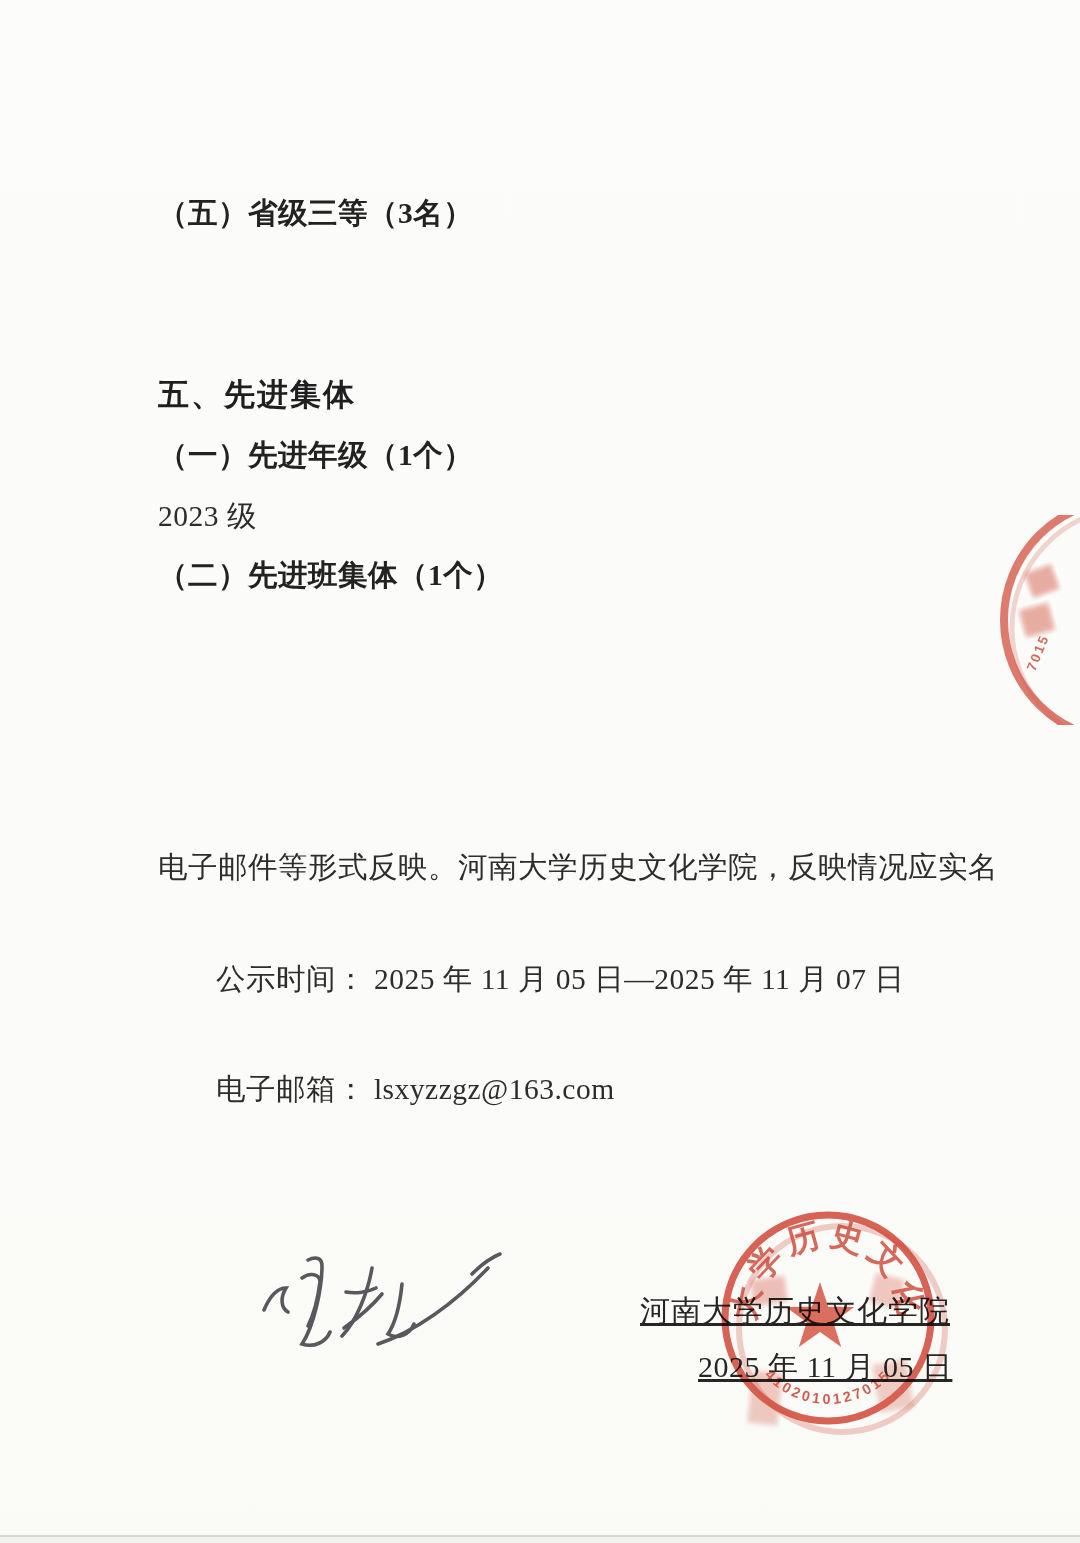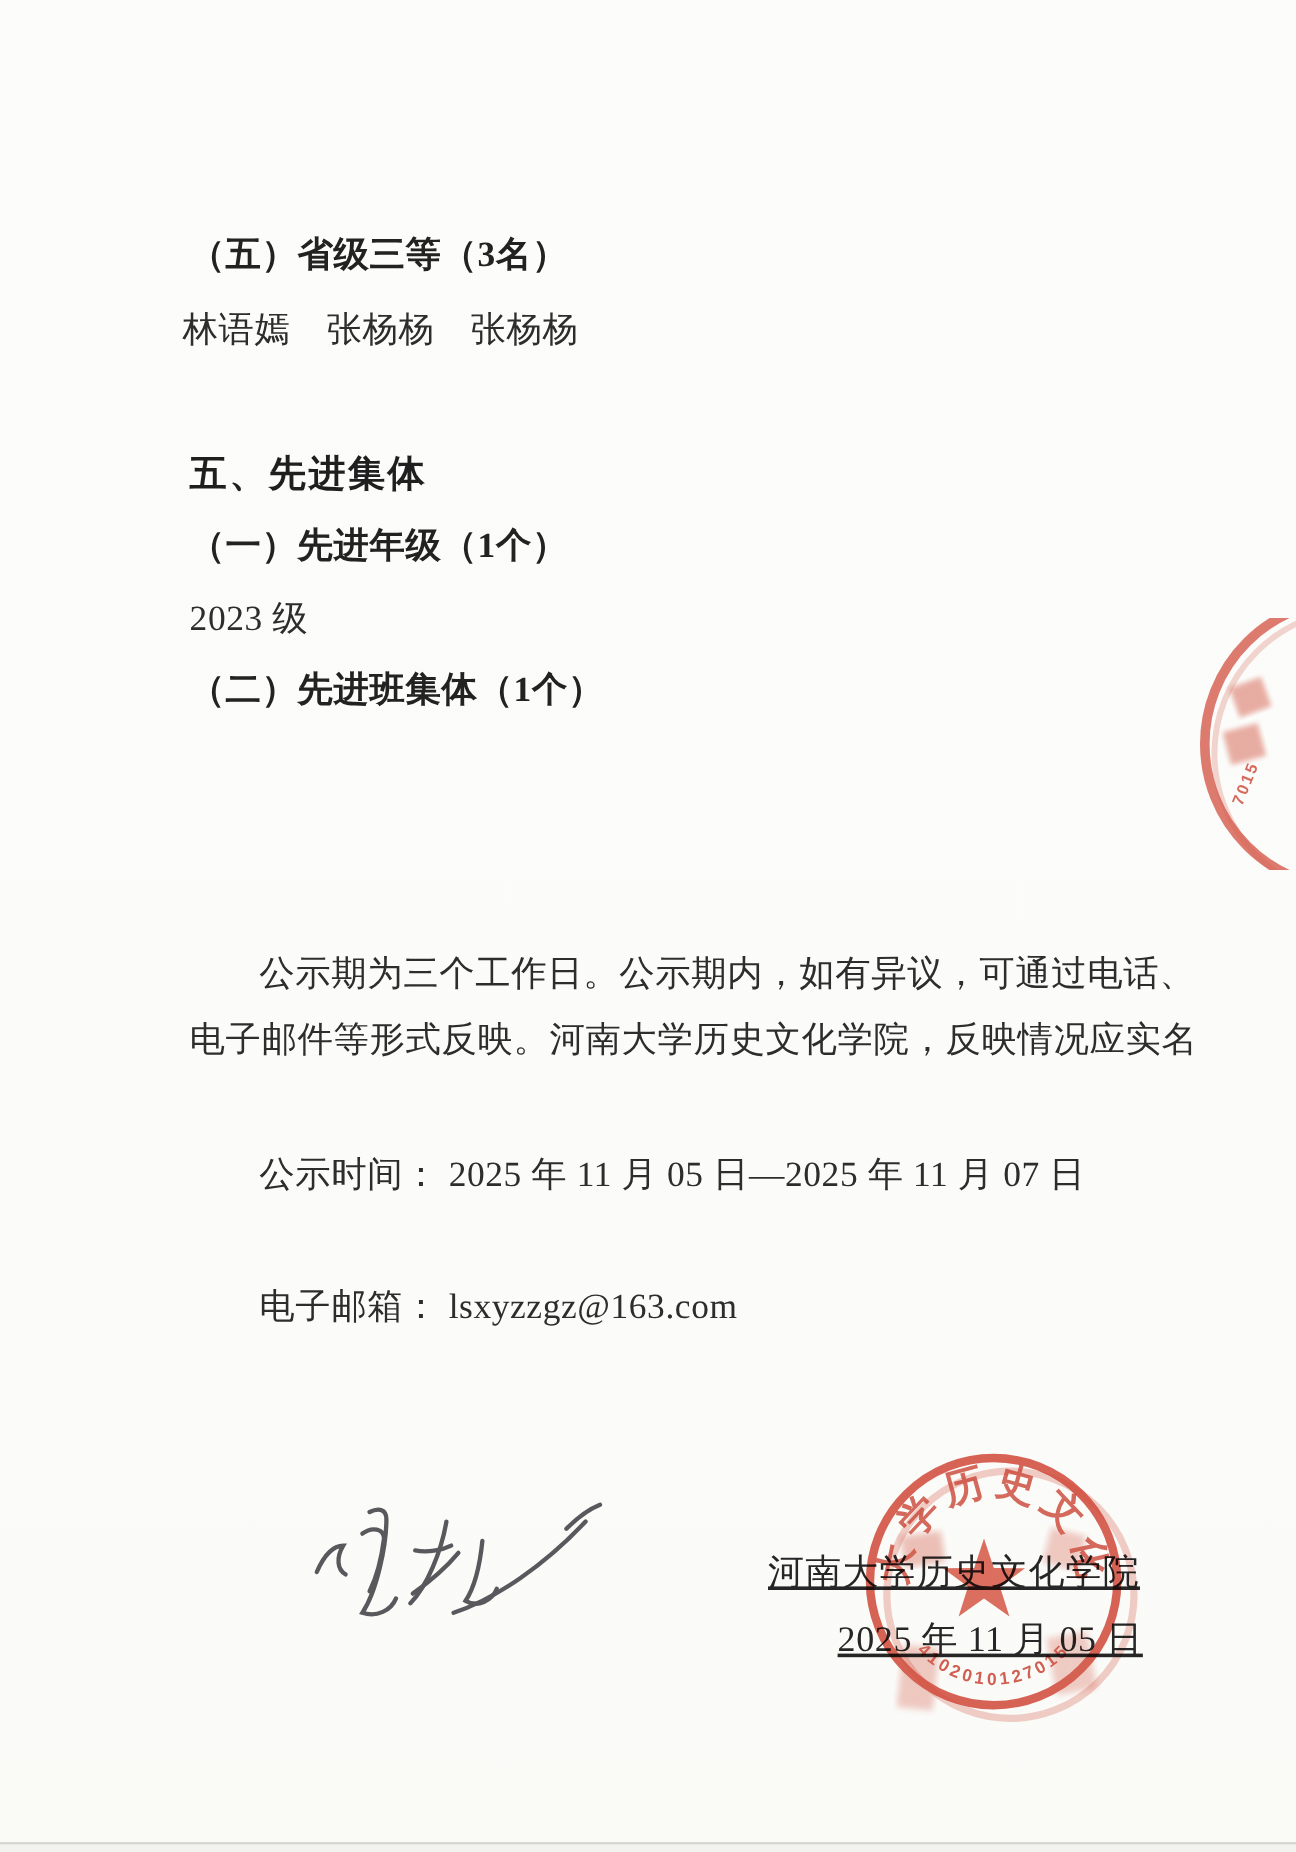--- a/index.html
+++ b/index.html
@@ -33,28 +33,26 @@
     position:absolute;left:0;bottom:0;width:100%;height:6px;
     border-top:2px solid #d6d6d3;background:#f2f2ef;
   }
 </style>
 </head>
 <body>
 
 <div class="page">
 
   <div class="line bold" style="left:158px;top:196px;">（五）省级三等（3名）</div>
-  <div class="line" style="left:152px;top:258px;">林语嫣　张杨杨　张杨杨</div>
 
   <div class="line heiti" style="left:158px;top:376px;">五、先进集体</div>
   <div class="line bold" style="left:158px;top:438px;">（一）先进年级（1个）</div>
   <div class="line" style="left:158px;top:499px;">2023 级</div>
   <div class="line bold" style="left:158px;top:558px;">（二）先进班集体（1个）</div>
 
-  <div class="line" style="left:216px;top:795px;">公示期为三个工作日。公示期内，如有异议，可通过电话、</div>
   <div class="line" style="left:158px;top:850px;">电子邮件等形式反映。河南大学历史文化学院，反映情况应实名</div>
 
   <div class="line" style="left:216px;top:962px;">公示时间： 2025 年 11 月 05 日—2025 年 11 月 07 日</div>
   <div class="line" style="left:216px;top:1072px;">电子邮箱： lsxyzzgz@163.com</div>
 
   <svg style="position:absolute;left:250px;top:1248px;" width="270" height="120" viewBox="0 0 270 120" fill="none" stroke="#4c4c50" stroke-width="3.6" stroke-linecap="round" opacity="0.92">
     <path d="M14,62 C20,48 28,40 36,40 C30,50 31,60 38,64"></path>
     <path d="M58,12 C66,8 72,10 72,18 C72,40 64,78 52,96 C64,100 76,94 80,84"></path>
     <path d="M52,30 C60,24 70,26 70,34 C68,50 64,66 58,78"></path>
     <path d="M96,44 C106,46 118,44 126,40"></path>

